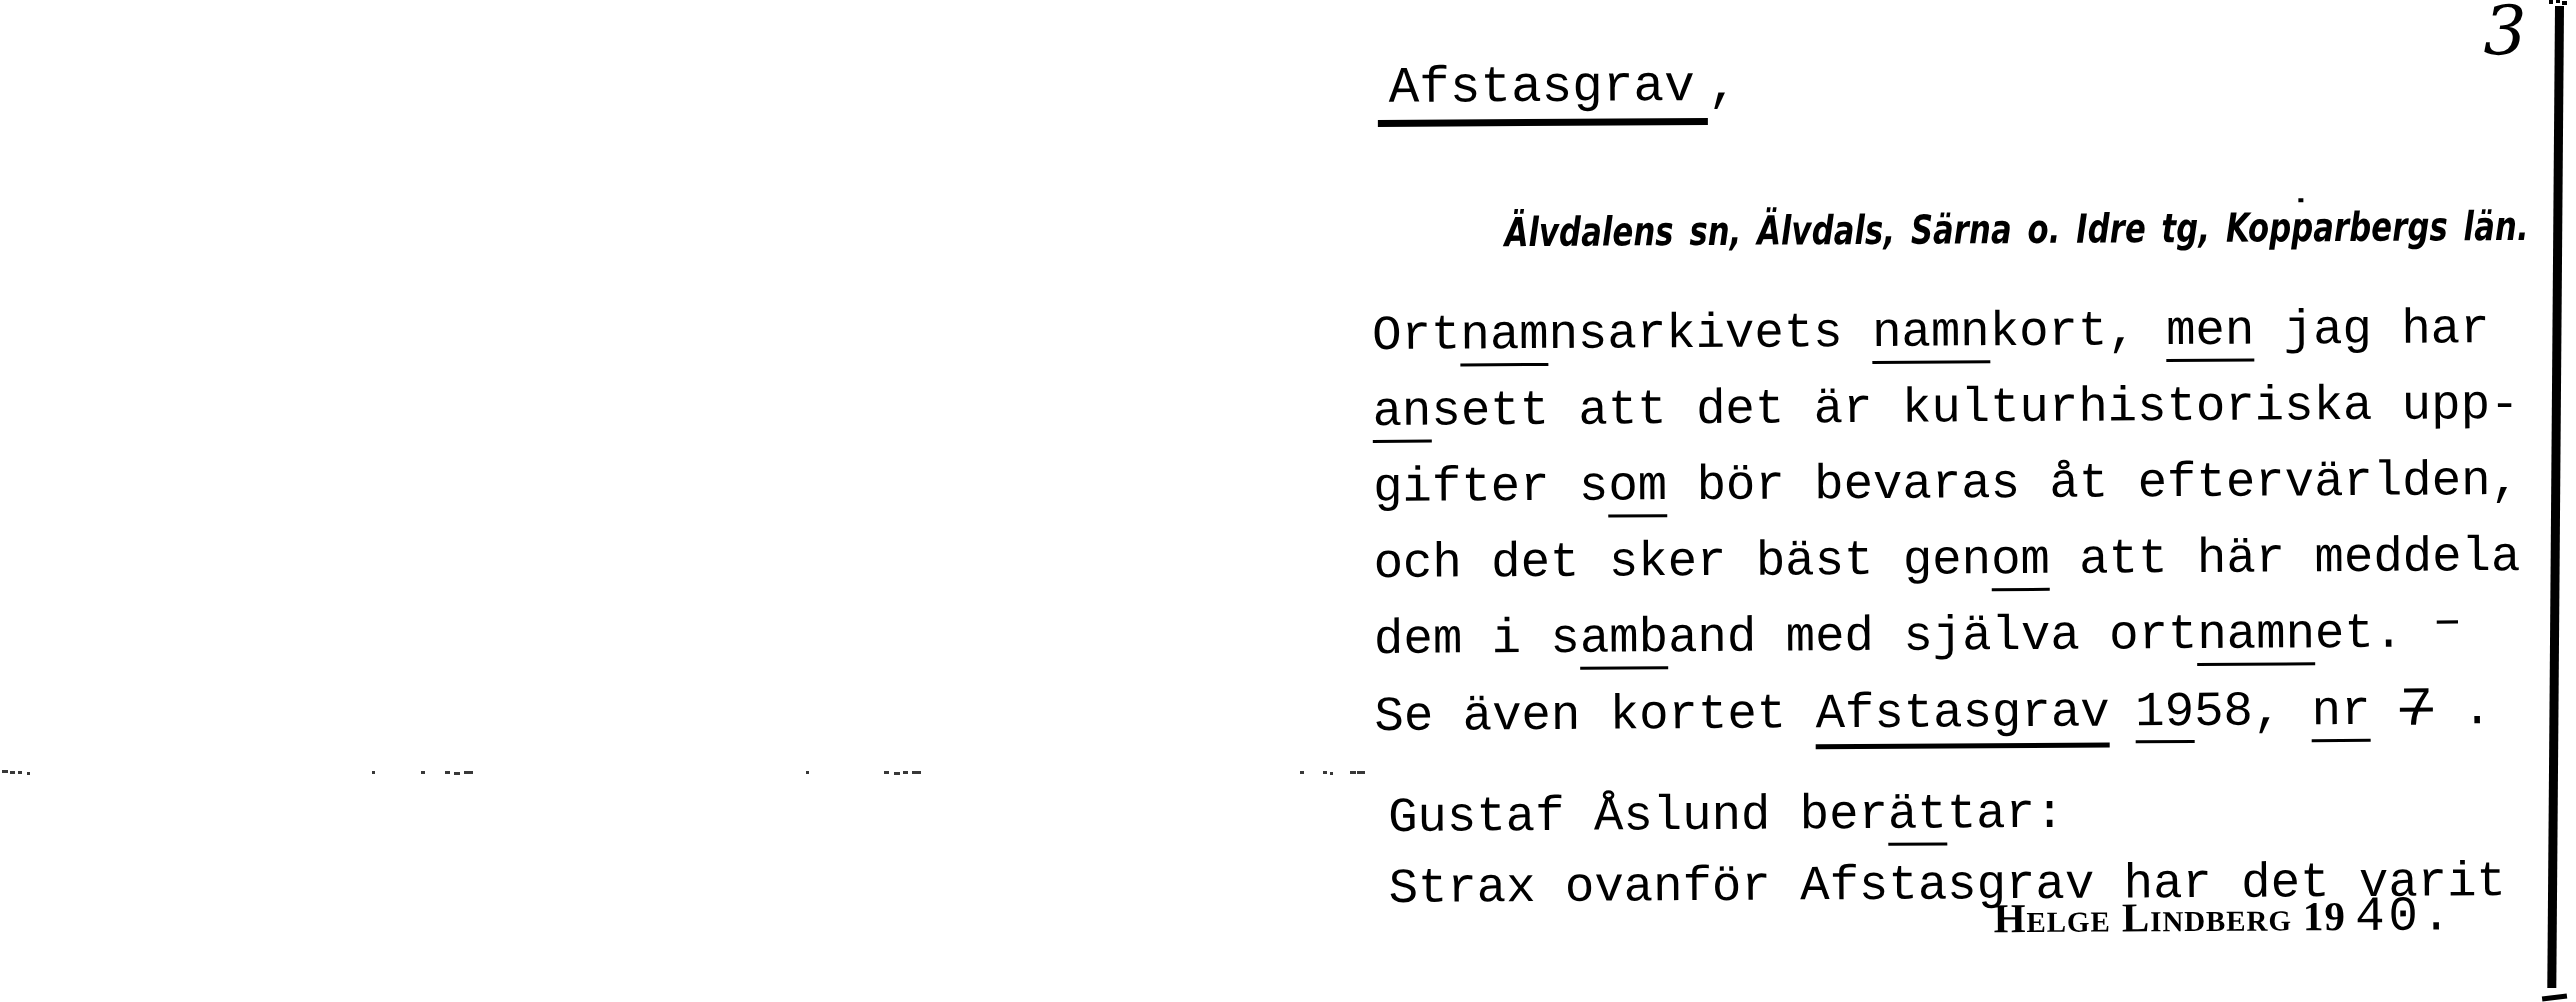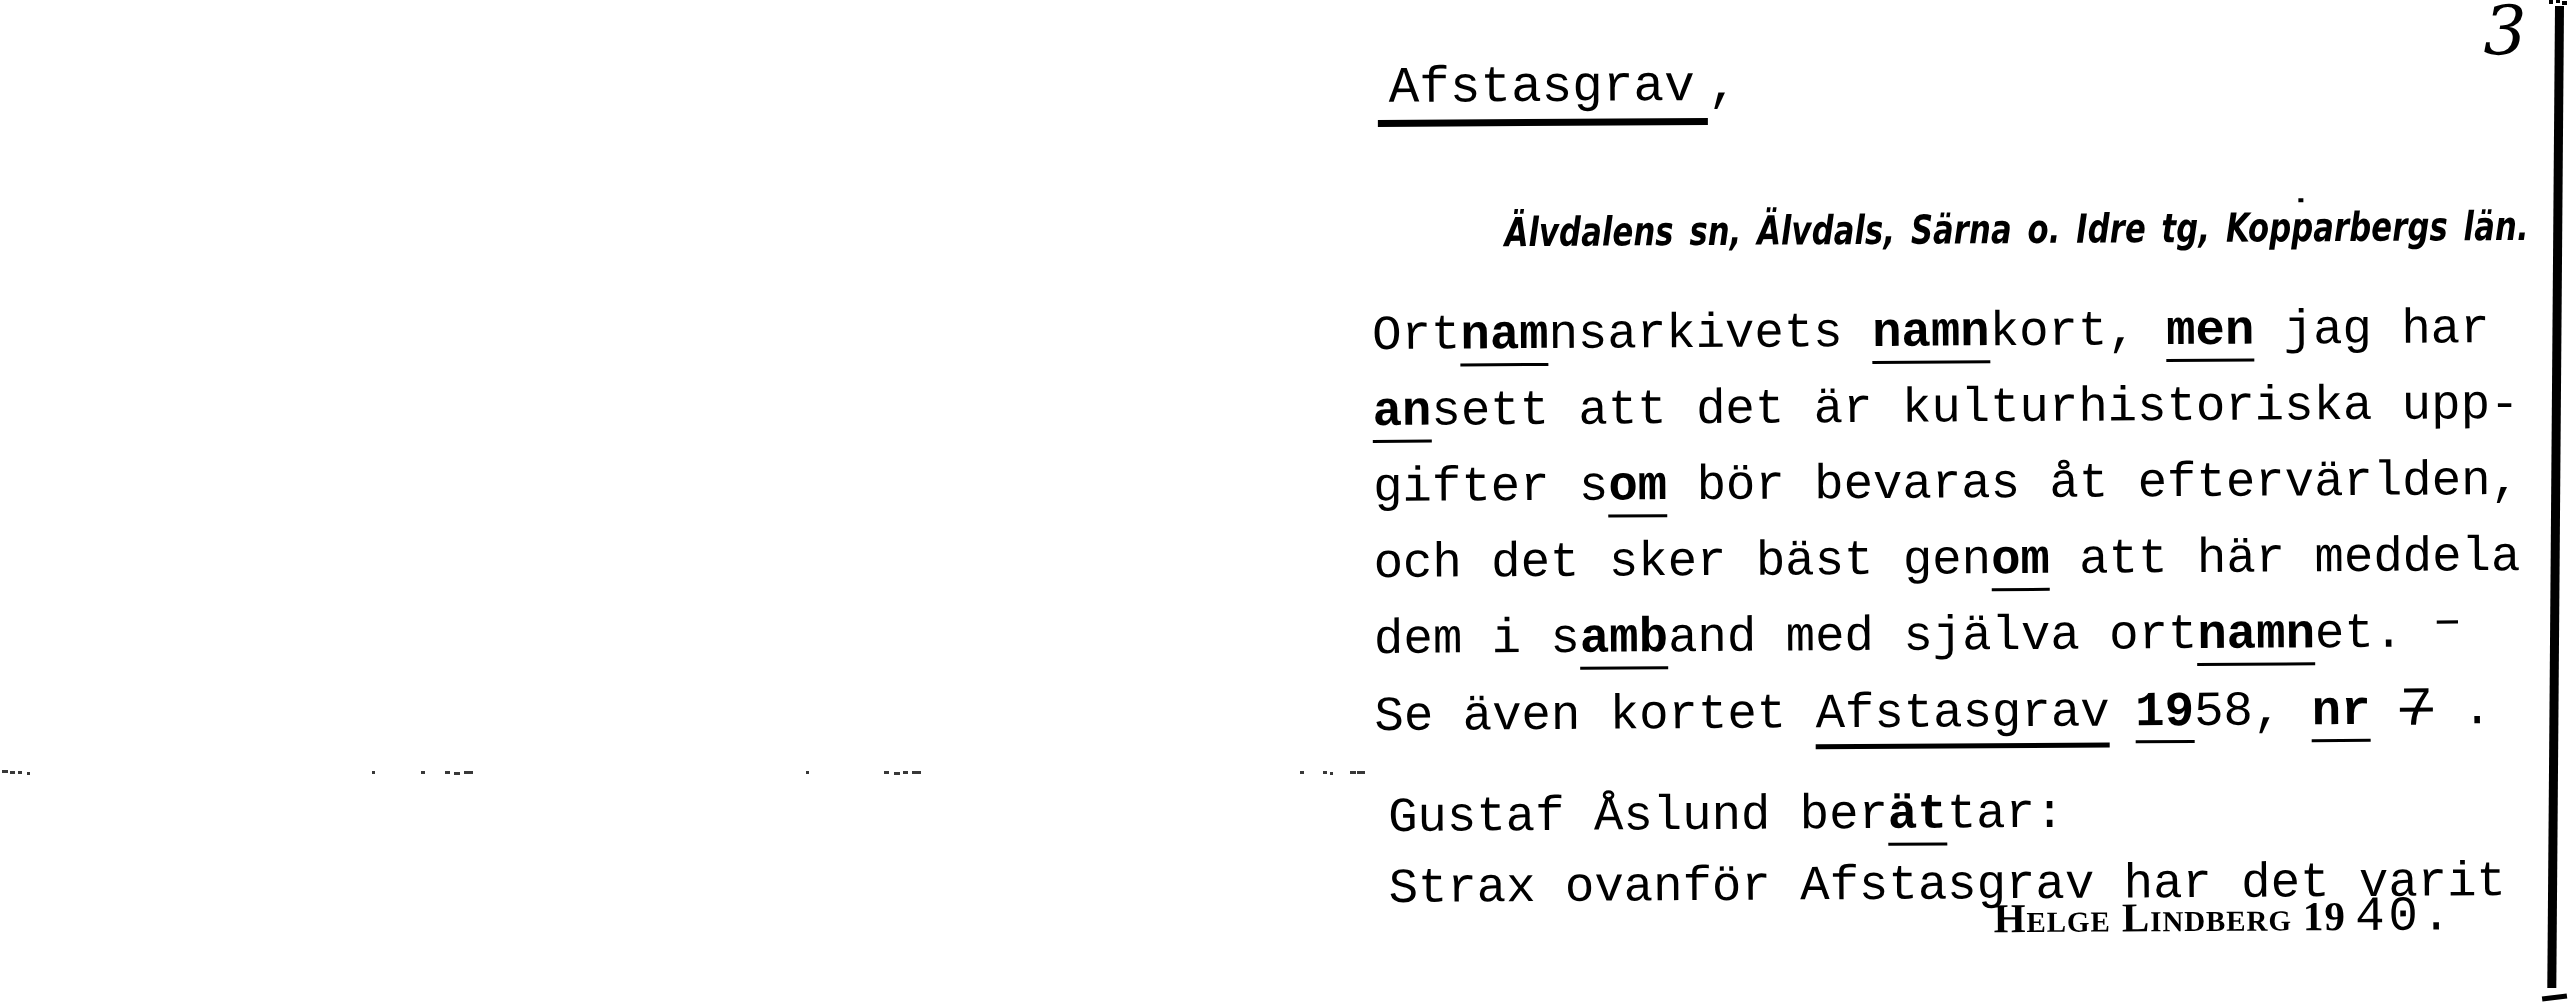--- a/index.html
+++ b/index.html
@@ -37,21 +37,21 @@
     font-family:"DejaVu Sans",sans-serif; font-style:italic; font-weight:700;
     font-size:40px; line-height:1.2; white-space:nowrap;
     word-spacing:6.6px; letter-spacing:0;
     transform:scaleX(0.77); transform-origin:0 50%;
   }
 
   .para { position:absolute; white-space:pre; font-size:49px; }
   .para1 { left:1373px; top:298px; line-height:76px; }
   .para2 { left:1386px; top:783px; line-height:71px; }
 
-  .seg-u { border-bottom:3.8px solid var(--ink);font-weight:bold; }
+  .seg-u { border-bottom:3.8px solid var(--ink); }
   .seg-link { border-bottom:5.7px solid var(--ink); padding-bottom:1.9px; margin-right:-3.8px; }
   .seg-hidash { position:relative; top:-12.3px; }
   .seg-ins {
     font-size:55px; position:relative; top:0.9px;
     text-decoration:line-through; text-decoration-thickness:3.8px;
   }
 
   .imprint {
     position:absolute; left:1991px; top:898px;
     line-height:49px; white-space:nowrap;

